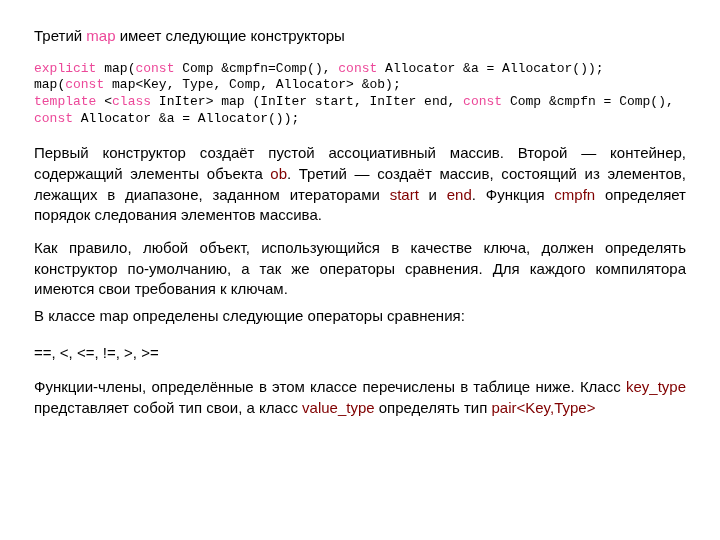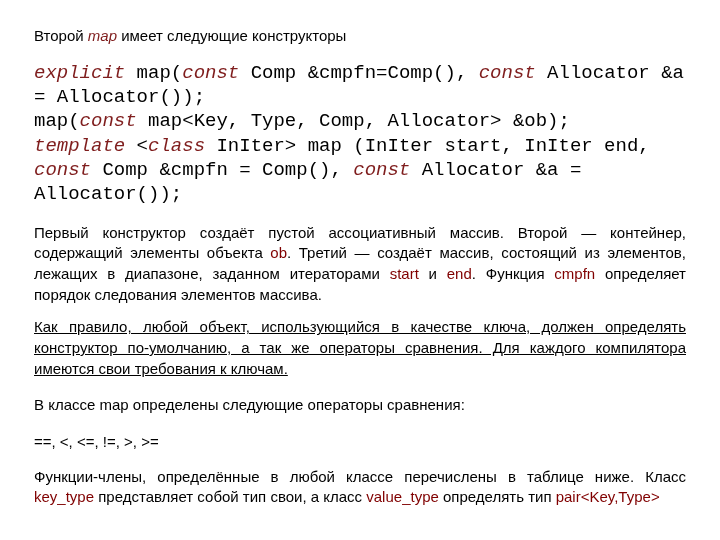--- a/index.html
+++ b/index.html
@@ -9,48 +9,48 @@
       background: #fff;
       font-family: Arial, Helvetica, sans-serif;
       font-size: 15px;
       line-height: 1.38;
       color: #000;
       padding: 26px 34px 20px 34px;
     }
     .intro { margin-bottom: 14px; }
     .code-block {
       font-family: "Courier New", Courier, monospace;
-      font-size: 19px;
+      font-size: 13px;
       line-height: 1.28;
       margin-bottom: 16px;
       white-space: pre-wrap;
       word-wrap: break-word;
     }
-    .blue { color: #7f1d1d; font-style: italic; }
+    .blue { color: #ec4899; }
     .dkred { color: #800000; }
     .paraText { text-align: justify; }
     .p1 { margin-bottom: 12px; }
-    .p2 { margin-bottom: 16px; text-decoration: underline; }
+    .p2 { margin-bottom: 6px; }
     .p3 { margin-bottom: 16px; }
     .ops { margin-bottom: 14px; }
   </style>
 </head>
 <body>
 
 <p class="intro">
-  <span>Второй </span><span class="blue">map</span><span> имеет следующие конструкторы</span>
+  <span>Третий </span><span class="blue">map</span><span> имеет следующие конструкторы</span>
 </p>
 
 <div class="code-block"><span class="blue">explicit</span><span> map(</span><span class="blue">const</span><span> Comp &amp;cmpfn=Comp(), </span><span class="blue">const</span><span> Allocator &amp;a = Allocator());</span>
 <span>map(</span><span class="blue">const</span><span> map&lt;Key, Type, Comp, Allocator&gt; &amp;ob);</span>
 <span class="blue">template</span><span> &lt;</span><span class="blue">class</span><span> InIter&gt; map (InIter start, InIter end, </span><span class="blue">const</span><span> Comp &amp;cmpfn = Comp(), </span><span class="blue">const</span><span> Allocator &amp;a = Allocator());</span></div>
 
 <p class="paraText p1">
   <span>Первый конструктор создаёт пустой ассоциативный массив. Второй — контейнер, содержащий элементы объекта </span><span class="dkred">ob</span><span>. Третий — создаёт массив, состоящий из элементов, лежащих в диапазоне, заданном итераторами </span><span class="dkred">start</span><span> и </span><span class="dkred">end</span><span>. Функция </span><span class="dkred">cmpfn</span><span> определяет порядок следования элементов массива.</span>
 </p>
 
 <p class="paraText p2">Как правило, любой объект, использующийся в качестве ключа, должен определять конструктор по-умолчанию, а так же операторы сравнения. Для каждого компилятора имеются свои требования к ключам.</p>
 <p class="p3">В классе map определены следующие операторы сравнения:</p>
 <p class="ops">==, &lt;, &lt;=, !=, &gt;, &gt;=</p>
 
 <p class="paraText">
-  <span>Функции-члены, определённые в любой классе перечислены в таблице ниже. Класс </span><span class="dkred">key_type</span><span> представляет собой тип свои, а класс </span><span class="dkred">value_type</span><span> определять тип </span><span class="dkred">pair&lt;Key,Type&gt;</span>
+  <span>Функции-члены, определённые в этом классе перечислены в таблице ниже. Класс </span><span class="dkred">key_type</span><span> представляет собой тип свои, а класс </span><span class="dkred">value_type</span><span> определять тип </span><span class="dkred">pair&lt;Key,Type&gt;</span>
 </p>
 
 </body></html>

